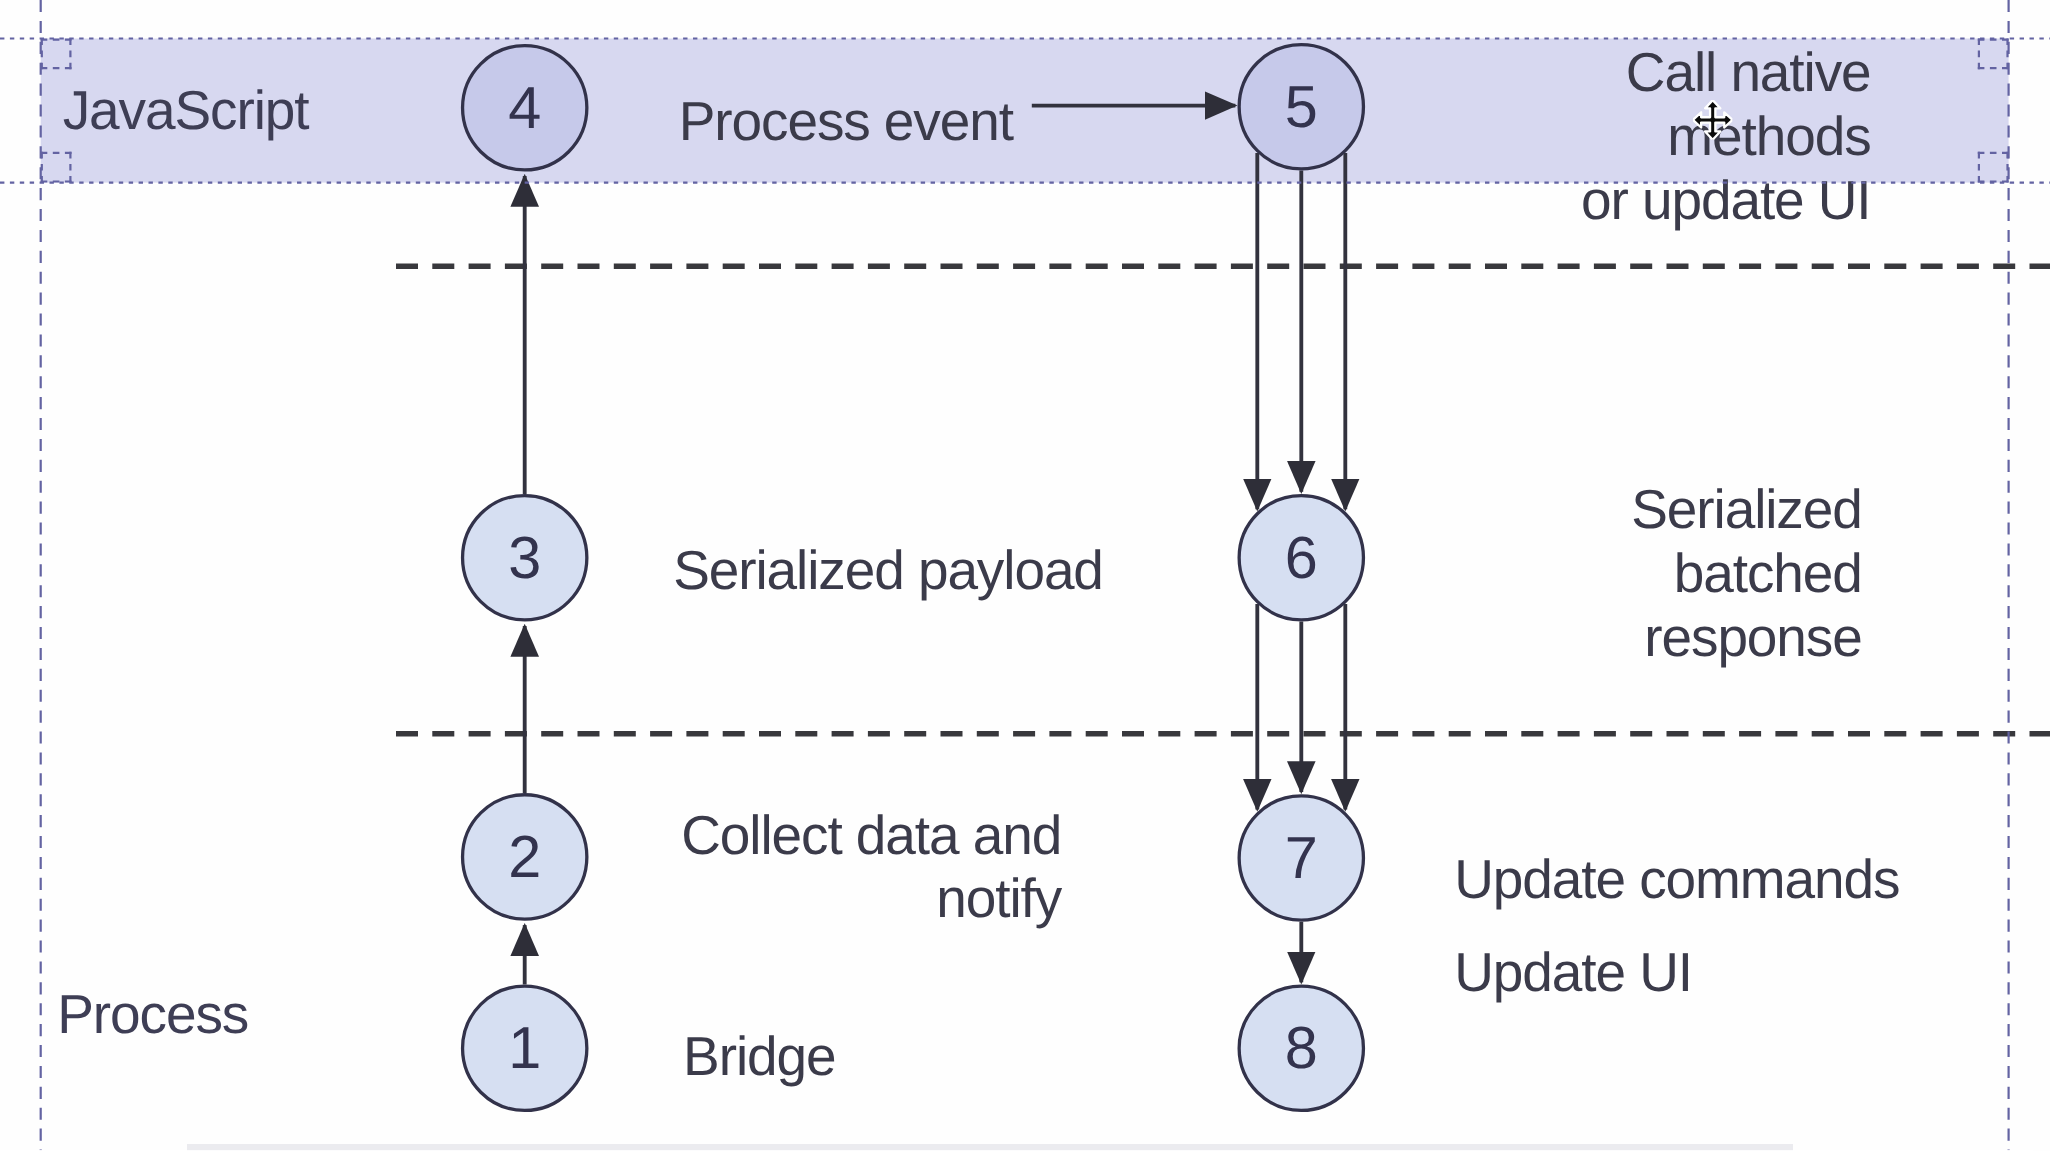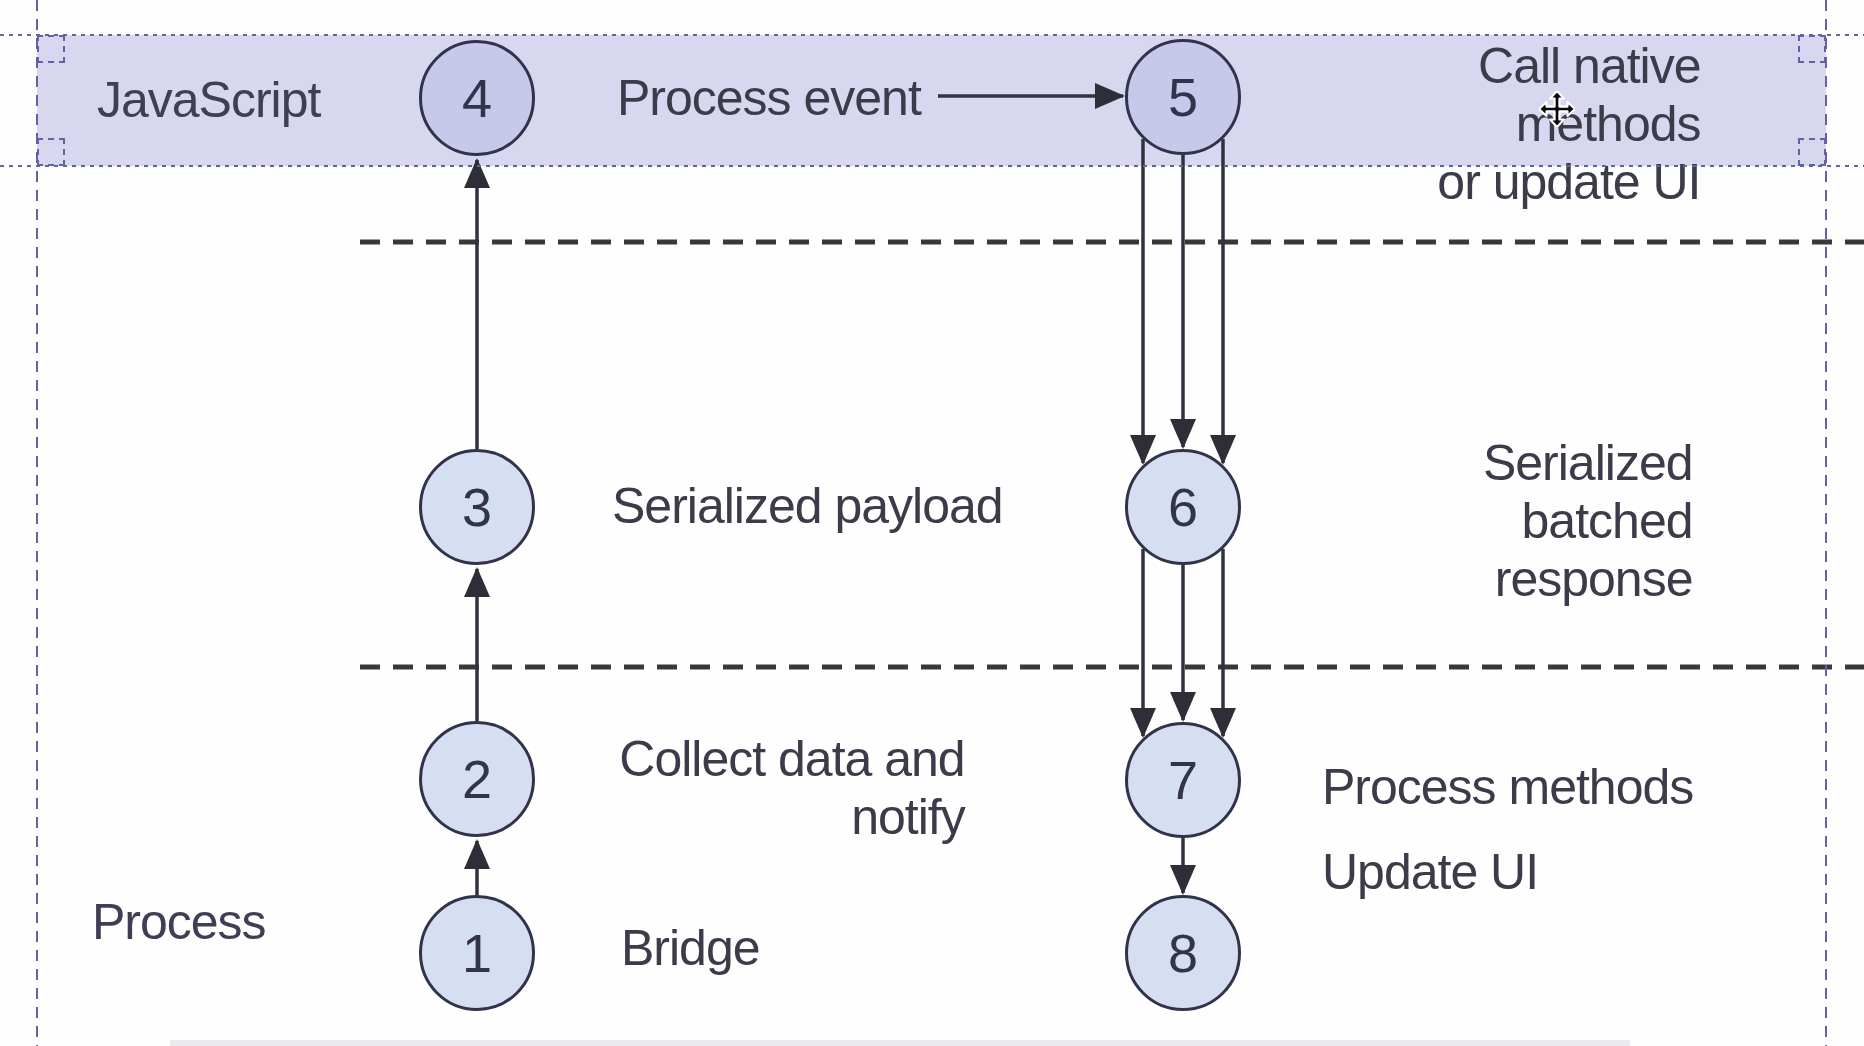--- a/index.html
+++ b/index.html
@@ -9,27 +9,27 @@
     font-family:"Liberation Sans", sans-serif;
     color:#3b3b4e;
   }
   .row-highlight{
     position:absolute;left:37px;top:35px;width:1789px;height:131px;
     background:#d7d8f0;
   }
   .layer{position:absolute;left:0;top:0;}
   .lane-label{
     position:absolute;transform:translateY(-50%);
-    font-size:50px;letter-spacing:-1px;color:#3e3e55;white-space:nowrap;margin-left:40px;
+    font-size:50px;letter-spacing:-1px;color:#3e3e55;white-space:nowrap;
   }
   .caption{
     position:absolute;font-size:50px;line-height:58px;letter-spacing:-1px;
     white-space:pre-line;color:#3b3b4a;
   }
-  .c-left{transform:translateY(-50%);white-space:nowrap;}
+  .c-left{transform:translateY(-50%);white-space:nowrap;margin-top:12px;}
   .c-center{transform:translate(-50%,-50%);text-align:right;}
   .node{
     position:absolute;width:116px;height:116px;box-sizing:border-box;
     border:3px solid #32324a;border-radius:50%;
     background:#d6dff2;
     display:flex;align-items:center;justify-content:center;
     transform:translate(-50%,-50%);
     font-size:54px;color:#33334e;
   }
   .node.hl{background:#c6c9ea;}
@@ -110,21 +110,21 @@
   <div class="lane-label" style="left:52px;top:922px">Process</div>
 
   <div class="caption c-left" style="left:617px;top:98px">Process event</div>
   <div class="caption c-center" style="left:1537px;top:124px">Call native methods
 or update UI</div>
   <div class="caption c-left" style="left:612px;top:506px">Serialized payload</div>
   <div class="caption c-center" style="left:792px;top:788px">Collect data and
 notify</div>
   <div class="caption c-center" style="left:1521px;top:521px">Serialized batched
 response</div>
-  <div class="caption c-left" style="left:1322px;top:787px">Process methods</div>
+  <div class="caption c-left" style="left:1322px;top:787px">Update commands</div>
   <div class="caption c-left" style="left:621px;top:948px">Bridge</div>
   <div class="caption c-left" style="left:1322px;top:872px">Update UI</div>
 
   <div class="bottom-strip"></div>
 
   <svg class="layer" width="1864" height="1046" viewBox="0 0 1864 1046">
     <g stroke="#6363a2" stroke-width="2" fill="none">
       <line x1="0" y1="35" x2="1864" y2="35" stroke-dasharray="4 5"></line>
       <line x1="0" y1="166" x2="1864" y2="166" stroke-dasharray="4 5"></line>
       <line x1="37" y1="0" x2="37" y2="1046" stroke-dasharray="11 8"></line>

